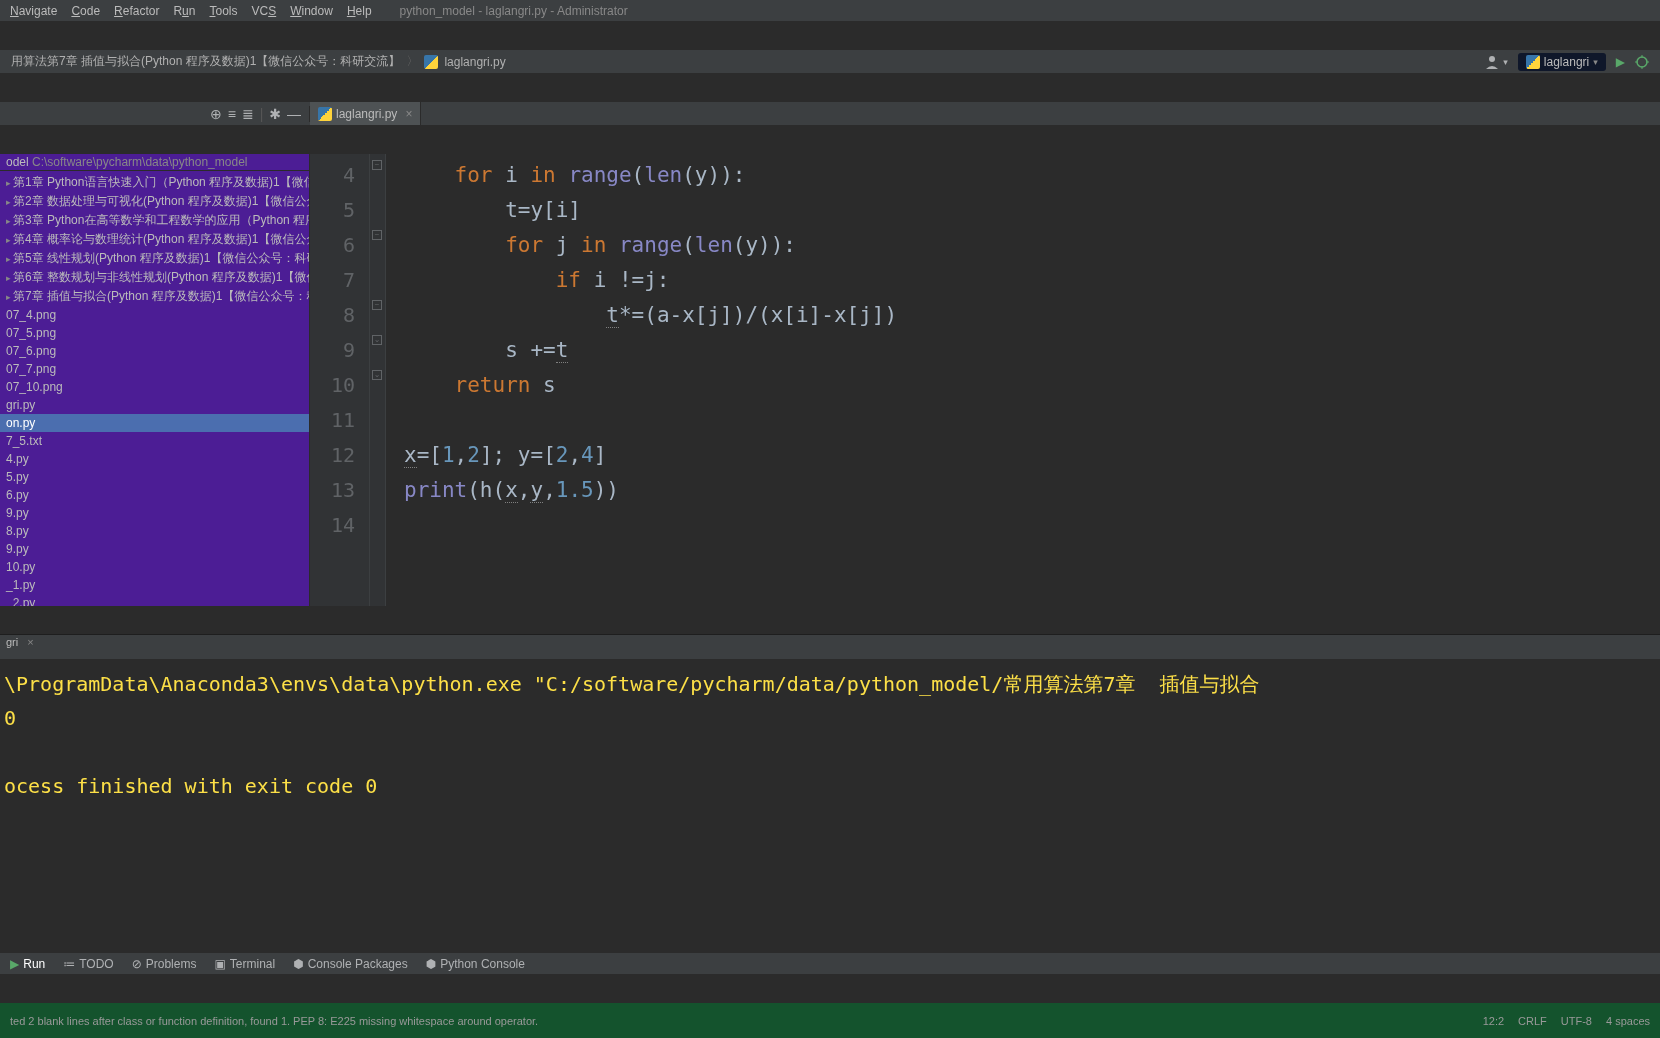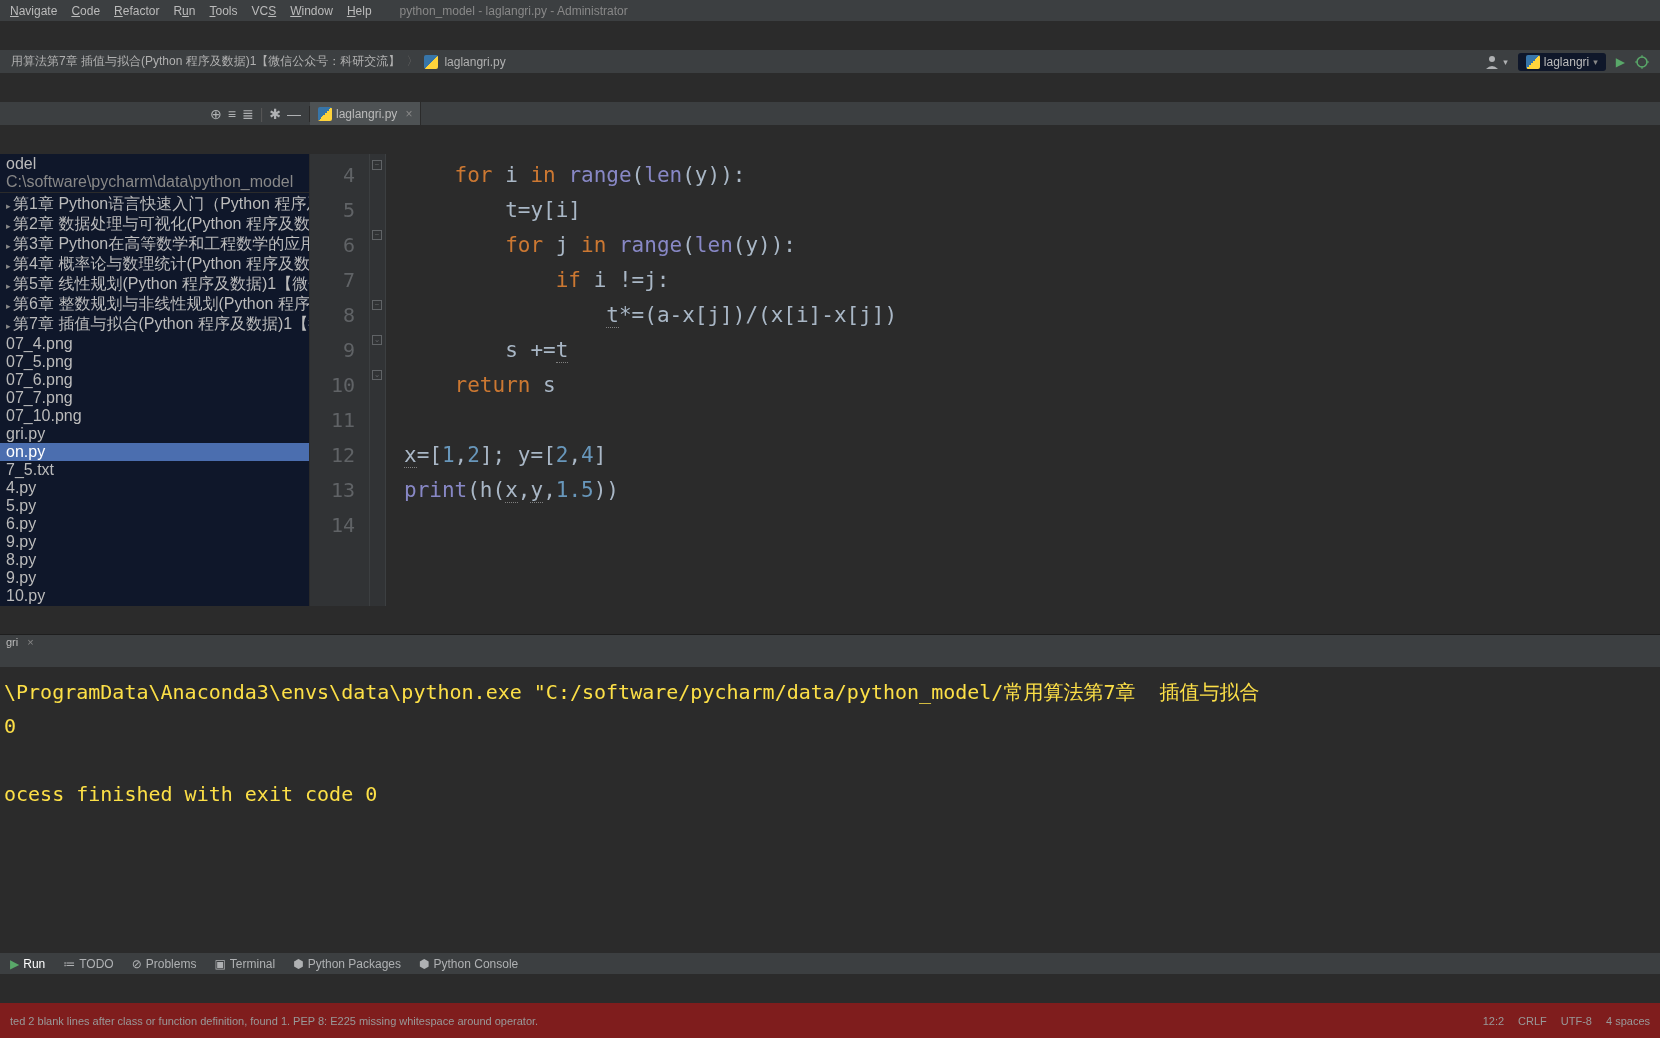--- a/index.html
+++ b/index.html
@@ -78,23 +78,23 @@
   background: linear-gradient(135deg, #3775a9 50%, #ffd43b 50%);
   border-radius: 2px;
 }
 .main-split {
   display: flex;
   flex: 1;
   overflow: hidden;
 }
 .project-tree {
   width: 310px;
-  background: #0f172a;
+  background: #4c1d95;
   border-right: 1px solid #2b2b2b;
-  font-size: 16px;
+  font-size: 12px;
   color: #bbbbbb;
   overflow: hidden;
 }
 .project-tree .path-line {
   padding: 1px 6px;
   color: #888;
   border-bottom: 1px solid #2b2b2b;
 }
 .project-tree .path-line .highlight { color: #bbbbbb; }
 .tree-list { padding: 2px 0; }
@@ -161,21 +161,21 @@
   z-index: -1;
 }
 .underline-warn { border-bottom: 1px dotted #808080; }
 .console-area {
   height: 290px;
   display: flex;
   flex-direction: column;
   border-top: 1px solid #1e1e1e;
 }
 .run-header {
-  height: 32px;
+  height: 24px;
   background: #3c3f41;
   font-size: 11px;
   color: #bbbbbb;
   padding: 1px 6px;
 }
 .run-header .close { margin-left: 6px; color: #888; }
 .console {
   flex: 1;
   background: #2b2b2b;
   color: #fde047;
@@ -193,21 +193,21 @@
   gap: 18px;
   padding: 0 10px;
   font-size: 12px;
   border-top: 1px solid #2b2b2b;
 }
 .bottom-toolbar .tool { display: flex; align-items: center; gap: 4px; cursor: pointer; color: #afb1b3; }
 .bottom-toolbar .tool.active { color: #fff; }
 .bottom-toolbar .play { color: #59a869; }
 .statusbar {
   height: 36px;
-  background: #7f1d1d;
+  background: #14532d;
   display: flex;
   align-items: center;
   font-size: 11px;
   padding: 0 10px;
   border-top: 1px solid #2b2b2b;
 }
 .statusbar .msg { flex: 1; color: #999; }
 .statusbar .right { display: flex; gap: 14px; color: #999; }
 .small-svg { vertical-align: middle; }
 </style>
@@ -362,21 +362,21 @@
     <span class="tool">
         <span>⊘</span>
         <span>Problems</span>
       </span>
     <span class="tool">
         <span>▣</span>
         <span>Terminal</span>
       </span>
     <span class="tool">
         <span>⬢</span>
-        <span>Python Packages</span>
+        <span>Console Packages</span>
       </span>
     <span class="tool">
         <span>⬢</span>
         <span>Python Console</span>
       </span>
   </div>
 
   <div class="statusbar">
     <span class="msg">ted 2 blank lines after class or function definition, found 1. PEP 8: E225 missing whitespace around operator.</span>
     <span class="right">

